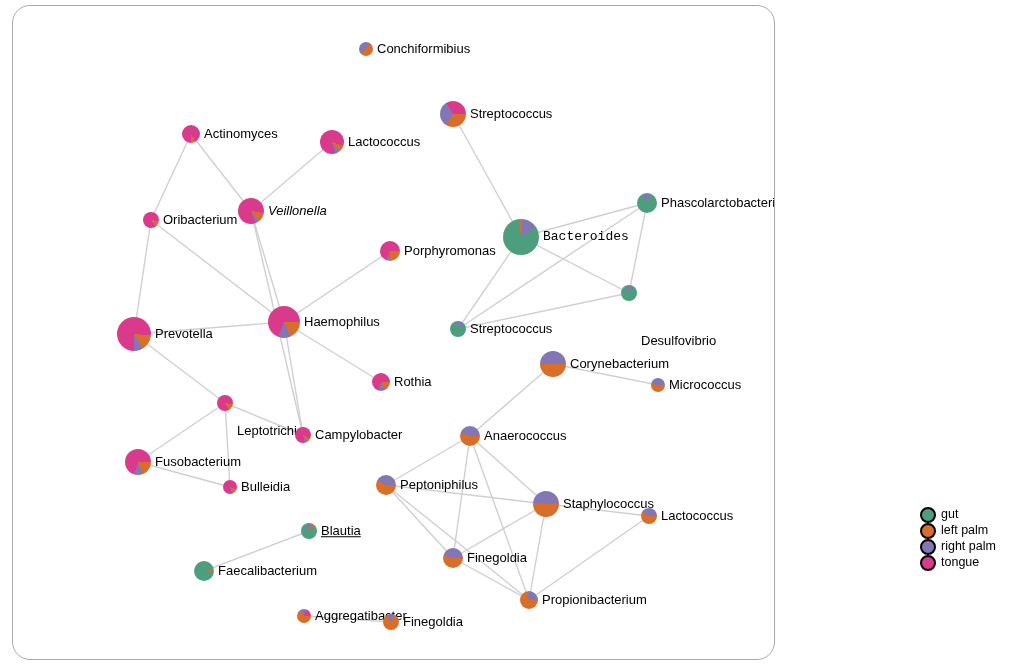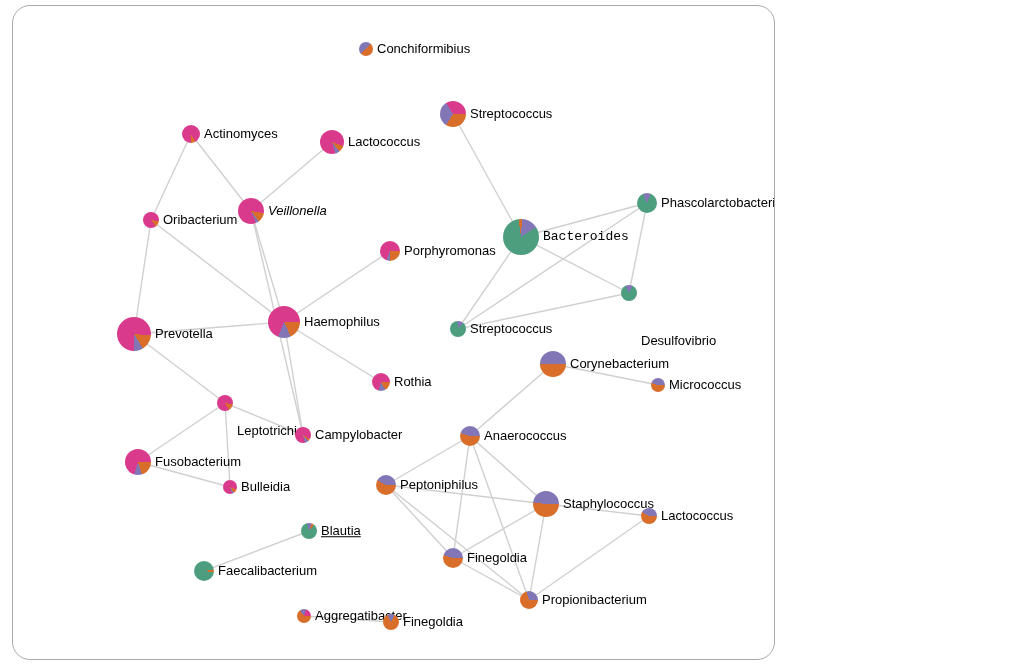--- a/index.html
+++ b/index.html
@@ -152,14 +152,32 @@
         <span class="net-label" style="left: 454px; top: 552px;">Finegoldia</span>
         <div class="net-node" style="left: 507px; top: 585px; width: 18px; height: 18px; background: conic-gradient(from 90deg, rgb(217, 110, 43) 0%, rgb(217, 110, 43) 70%, rgb(130, 118, 182) 70%, rgb(130, 118, 182) 100%);"></div>
         <span class="net-label" style="left: 529px; top: 594px; text-align: center;">Propionibacterium</span>
         <div class="net-node" style="left: 284px; top: 603px; width: 14px; height: 14px; background: conic-gradient(from 90deg, rgb(217, 110, 43) 0%, rgb(217, 110, 43) 65%, rgb(130, 118, 182) 65%, rgb(130, 118, 182) 80%, rgb(218, 58, 140) 80%, rgb(218, 58, 140) 100%);"></div>
         <span class="net-label" style="left: 302px; top: 610px;">Aggregatibacter</span>
         <div class="net-node" style="left: 370px; top: 608px; width: 16px; height: 16px; background: conic-gradient(from 27deg, rgb(217, 110, 43) 0%, rgb(217, 110, 43) 85%, rgb(130, 118, 182) 85%, rgb(130, 118, 182) 100%);"></div>
         <span class="net-label" style="left: 390px; top: 616px;">Finegoldia</span>
       </div>
   </div>
 
+  <div id="legend">
+    <div class="legend-row">
+      <span class="legend-swatch" style="background: rgb(77, 158, 126);"></span>
+      <span class="legend-label">gut</span>
+    </div>
+    <div class="legend-row">
+      <span class="legend-swatch" style="background: rgb(217, 110, 43);"></span>
+      <span class="legend-label">left palm</span>
+    </div>
+    <div class="legend-row">
+      <span class="legend-swatch" style="background: rgb(130, 118, 182);"></span>
+      <span class="legend-label">right palm</span>
+    </div>
+    <div class="legend-row">
+      <span class="legend-swatch" style="background: rgb(218, 58, 140);"></span>
+      <span class="legend-label">tongue</span>
+    </div>
+  </div>
 
 </div>
 
 </body></html>

